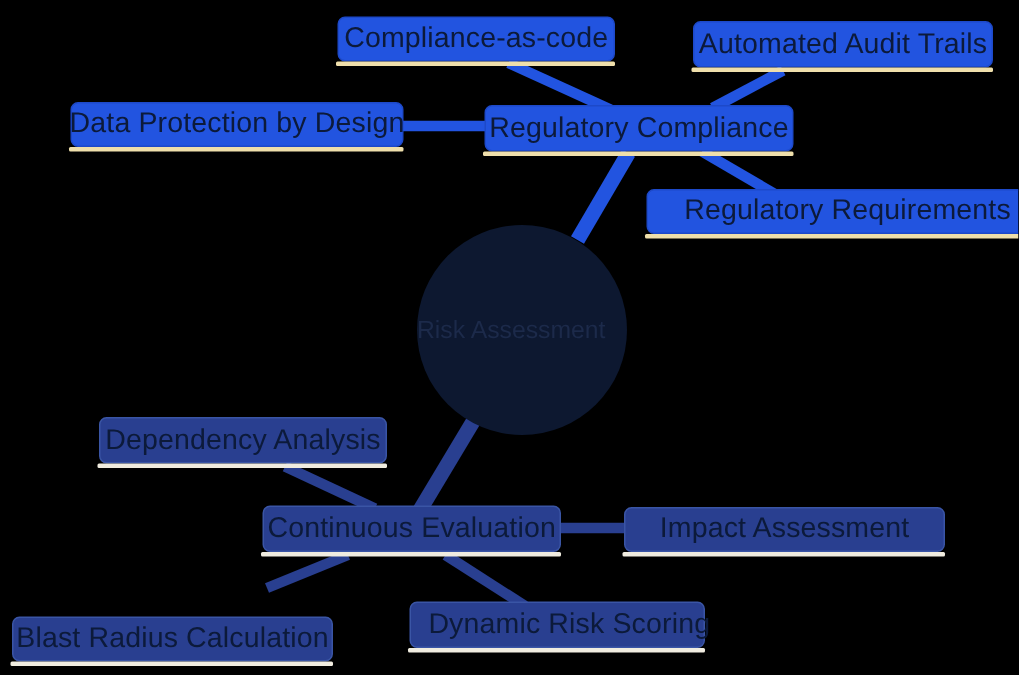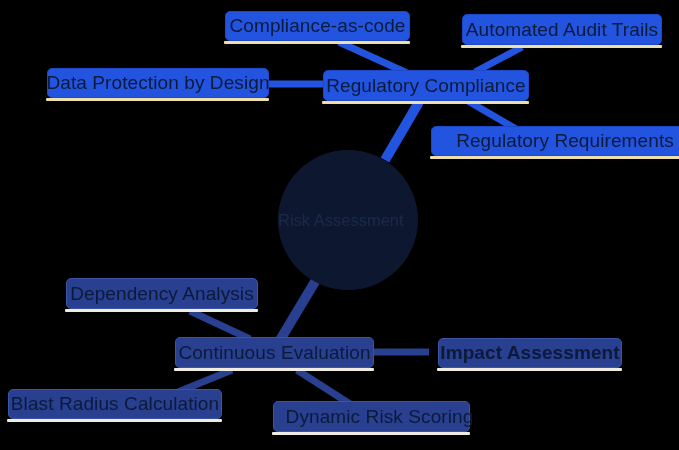--- a/index.html
+++ b/index.html
@@ -108,25 +108,25 @@
   </div>
 
   <div class="node b2" style="left:66px; top:278px; width:192px; height:31px;">
     <span>Dependency Analysis</span>
   </div>
 
   <div class="node b2" style="left:175px; top:337px; width:199px; height:31px;">
     <span>Continuous Evaluation</span>
   </div>
 
-  <div class="node b2" style="left:438px; top:338px; width:184px; height:30px;font-weight:bold;">
+  <div class="node b2" style="left:416px; top:338px; width:214px; height:30px;">
     <span>Impact Assessment</span>
   </div>
 
-  <div class="node b2" style="left:8px; top:389px; width:214px; height:30px;text-align:center;">
+  <div class="node b2" style="left:8px; top:411px; width:214px; height:30px;text-align:center;">
     <span>Blast Radius Calculation</span>
   </div>
 
   <div class="node b2" style="left:273px; top:401px; width:197px; height:31px;padding-left:16px;">
     <span>Dynamic Risk Scoring</span>
   </div>
 
 </div>
 
 </body></html>

